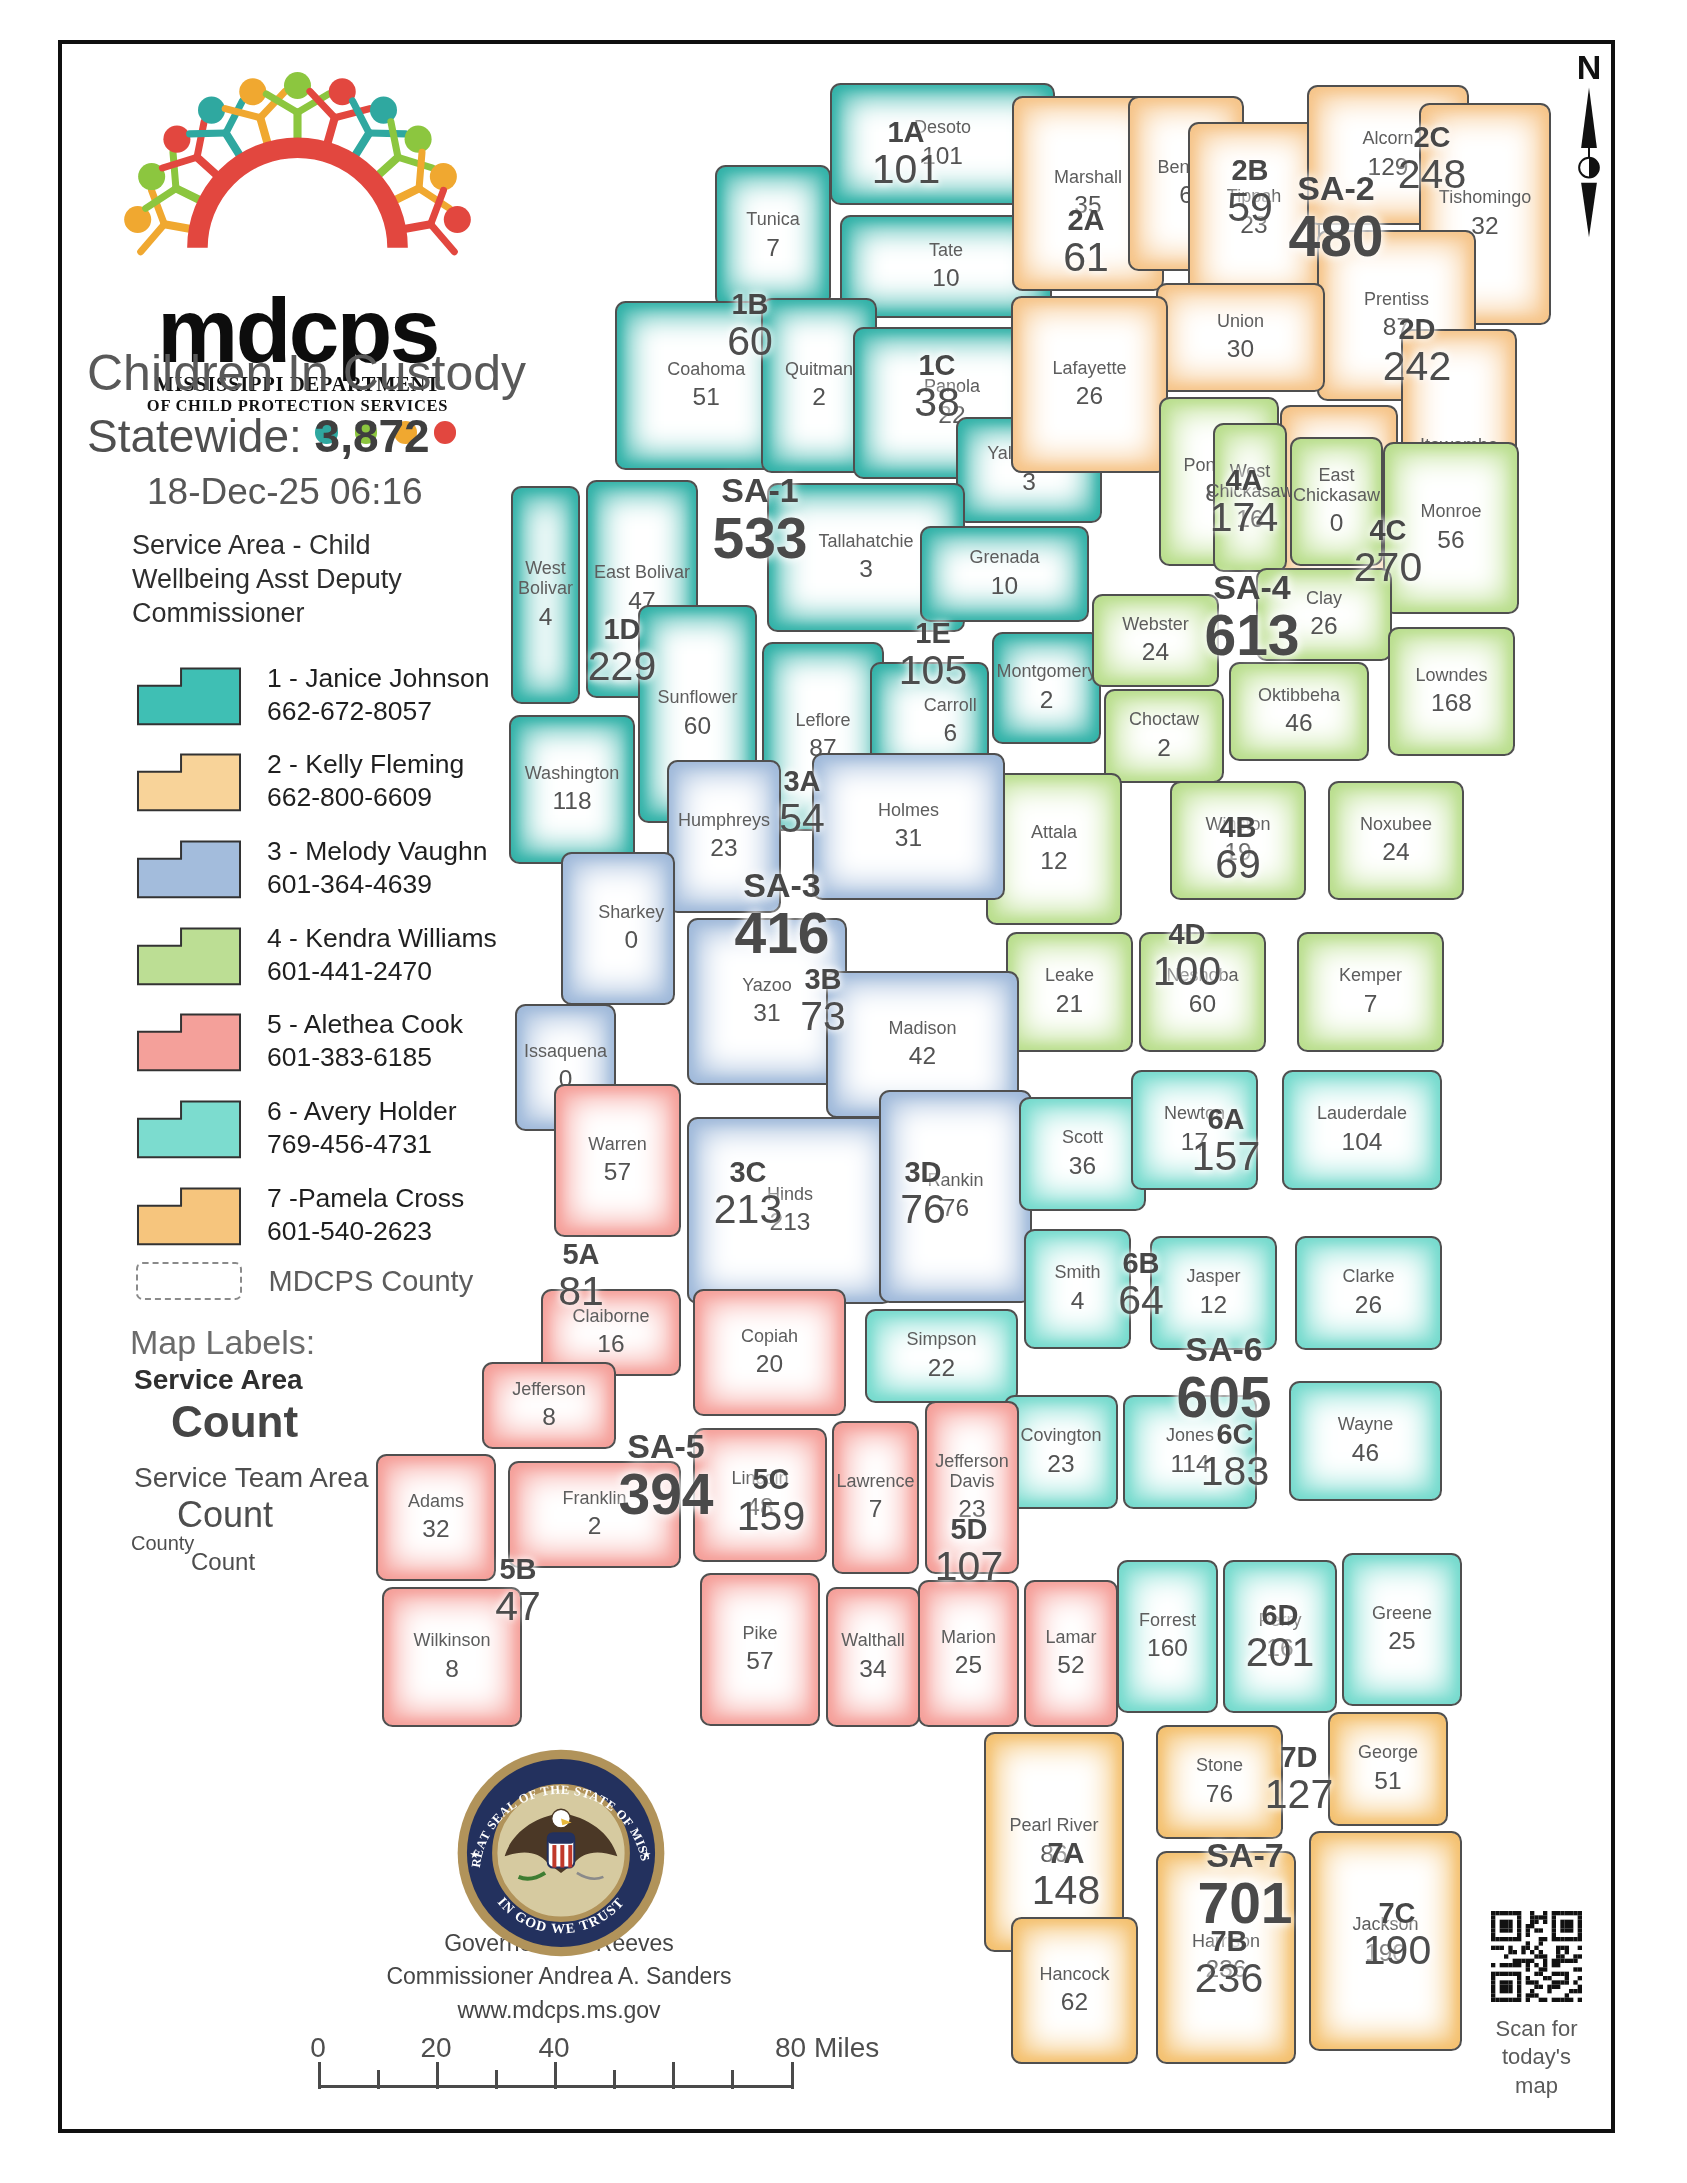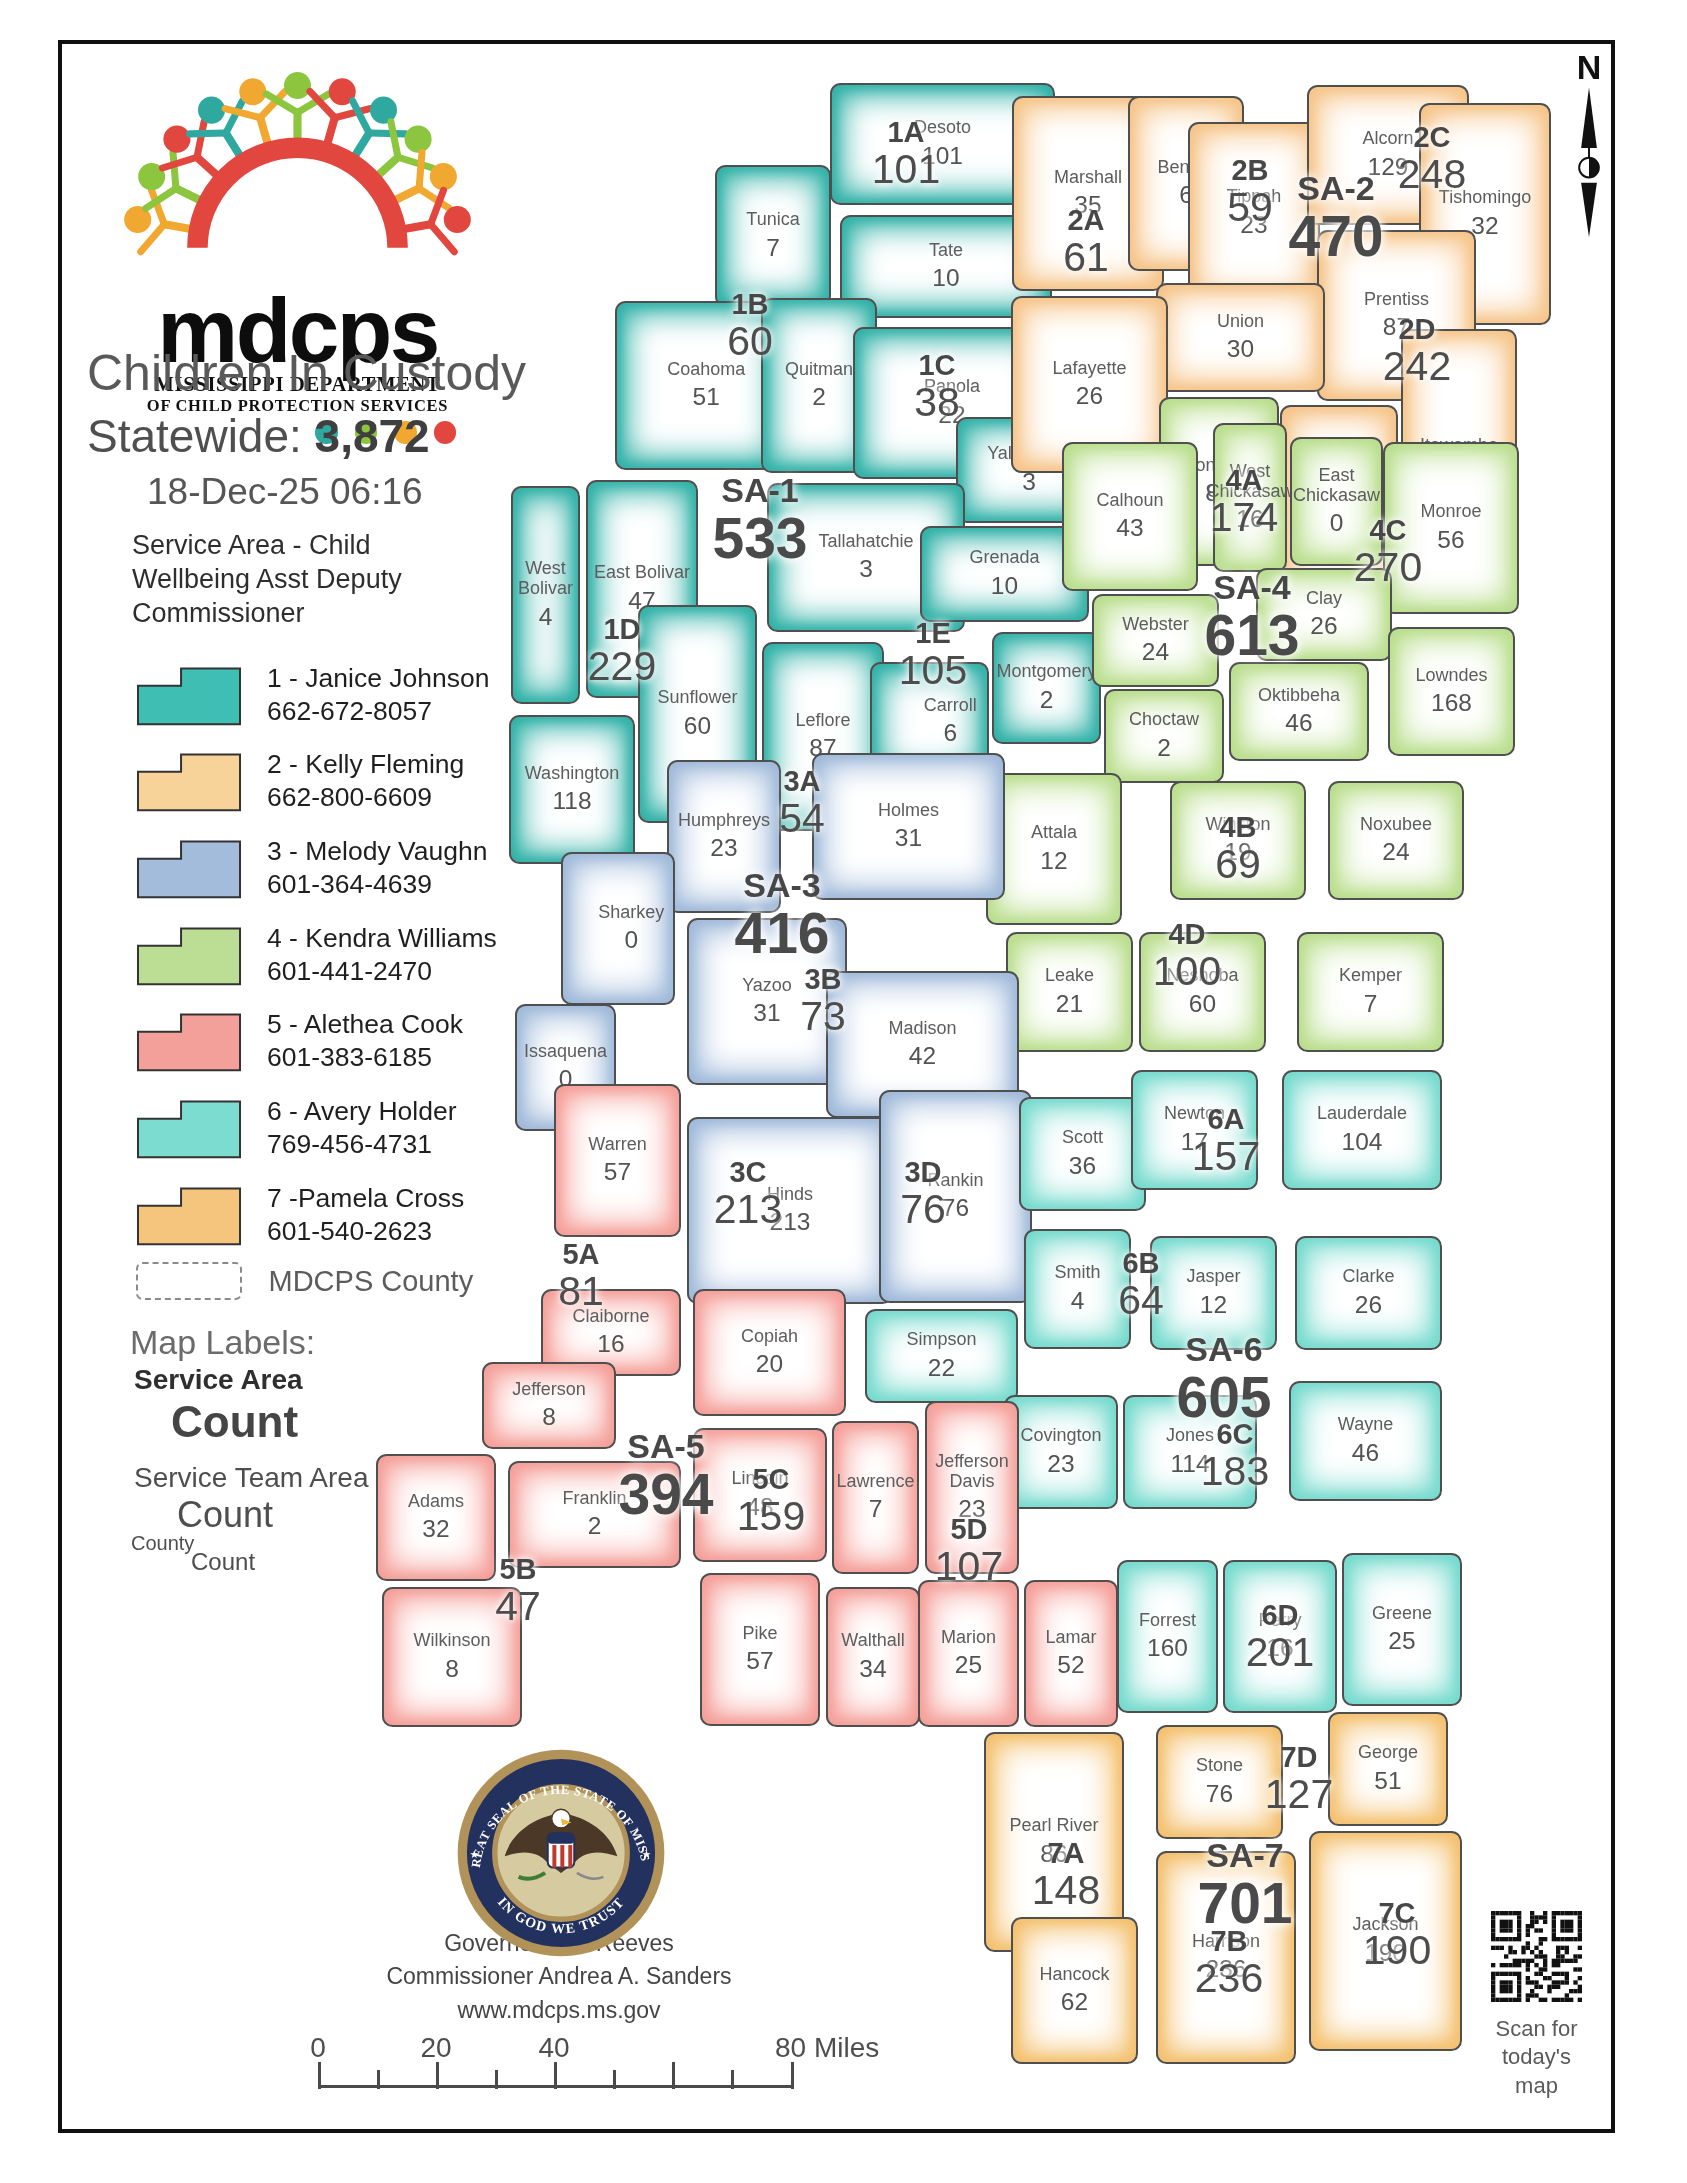--- a/index.html
+++ b/index.html
@@ -306,24 +306,20 @@
                    <div class="ccount">205</div>
     </div>
     <div class="county" style="left: 1401px; top: 329px; width: 116px; height: 265px; box-shadow: rgb(246, 196, 136) 0px 0px 10.6px 3.3px inset, rgb(246, 196, 136) 0px 0px 30px 10.6px inset;">
       <div class="cname">Itawamba</div>
                    <div class="ccount">37</div>
     </div>
     <div class="county" style="left: 1159px; top: 397px; width: 120px; height: 169px; box-shadow: rgb(185, 222, 140) 0px 0px 10.6px 3.3px inset, rgb(185, 222, 140) 0px 0px 30px 10.6px inset;">
       <div class="cname">Pontotoc</div>
                    <div class="ccount">89</div>
     </div>
-    <div class="county" style="left: 1062px; top: 442px; width: 136px; height: 149px; box-shadow: rgb(185, 222, 140) 0px 0px 10.6px 3.3px inset, rgb(185, 222, 140) 0px 0px 30px 10.6px inset;">
-      <div class="cname">Calhoun</div>
-                   <div class="ccount">43</div>
-    </div>
     <div class="county" style="left: 1213px; top: 423px; width: 74px; height: 149px; box-shadow: rgb(185, 222, 140) 0px 0px 10.6px 3.3px inset, rgb(185, 222, 140) 0px 0px 30px 10.6px inset;">
       <div class="cname">West Chickasaw</div>
                    <div class="ccount">16</div>
     </div>
     <div class="county" style="left: 1290px; top: 437px; width: 93px; height: 129px; box-shadow: rgb(185, 222, 140) 0px 0px 10.6px 3.3px inset, rgb(185, 222, 140) 0px 0px 30px 10.6px inset;">
       <div class="cname">East Chickasaw</div>
                    <div class="ccount">0</div>
     </div>
     <div class="county" style="left: 1383px; top: 442px; width: 136px; height: 172px; box-shadow: rgb(185, 222, 140) 0px 0px 10.6px 3.3px inset, rgb(185, 222, 140) 0px 0px 30px 10.6px inset;">
       <div class="cname">Monroe</div>
@@ -652,21 +648,21 @@
     <div class="team" style="left: 1299px; top: 1743px;">
       <div class="tid">7D</div>
                    <div class="tcount">127</div>
     </div>
     <div class="sa" style="left: 760px; top: 473px;">
       <div class="said">SA-1</div>
                    <div class="sacount">533</div>
     </div>
     <div class="sa" style="left: 1336px; top: 171px;">
       <div class="said">SA-2</div>
-                   <div class="sacount">470</div>
+                   <div class="sacount">480</div>
     </div>
     <div class="sa" style="left: 782px; top: 868px;">
       <div class="said">SA-3</div>
                    <div class="sacount">416</div>
     </div>
     <div class="sa" style="left: 1252px; top: 570px;">
       <div class="said">SA-4</div>
                    <div class="sacount">613</div>
     </div>
     <div class="sa" style="left: 666px; top: 1429px;">

